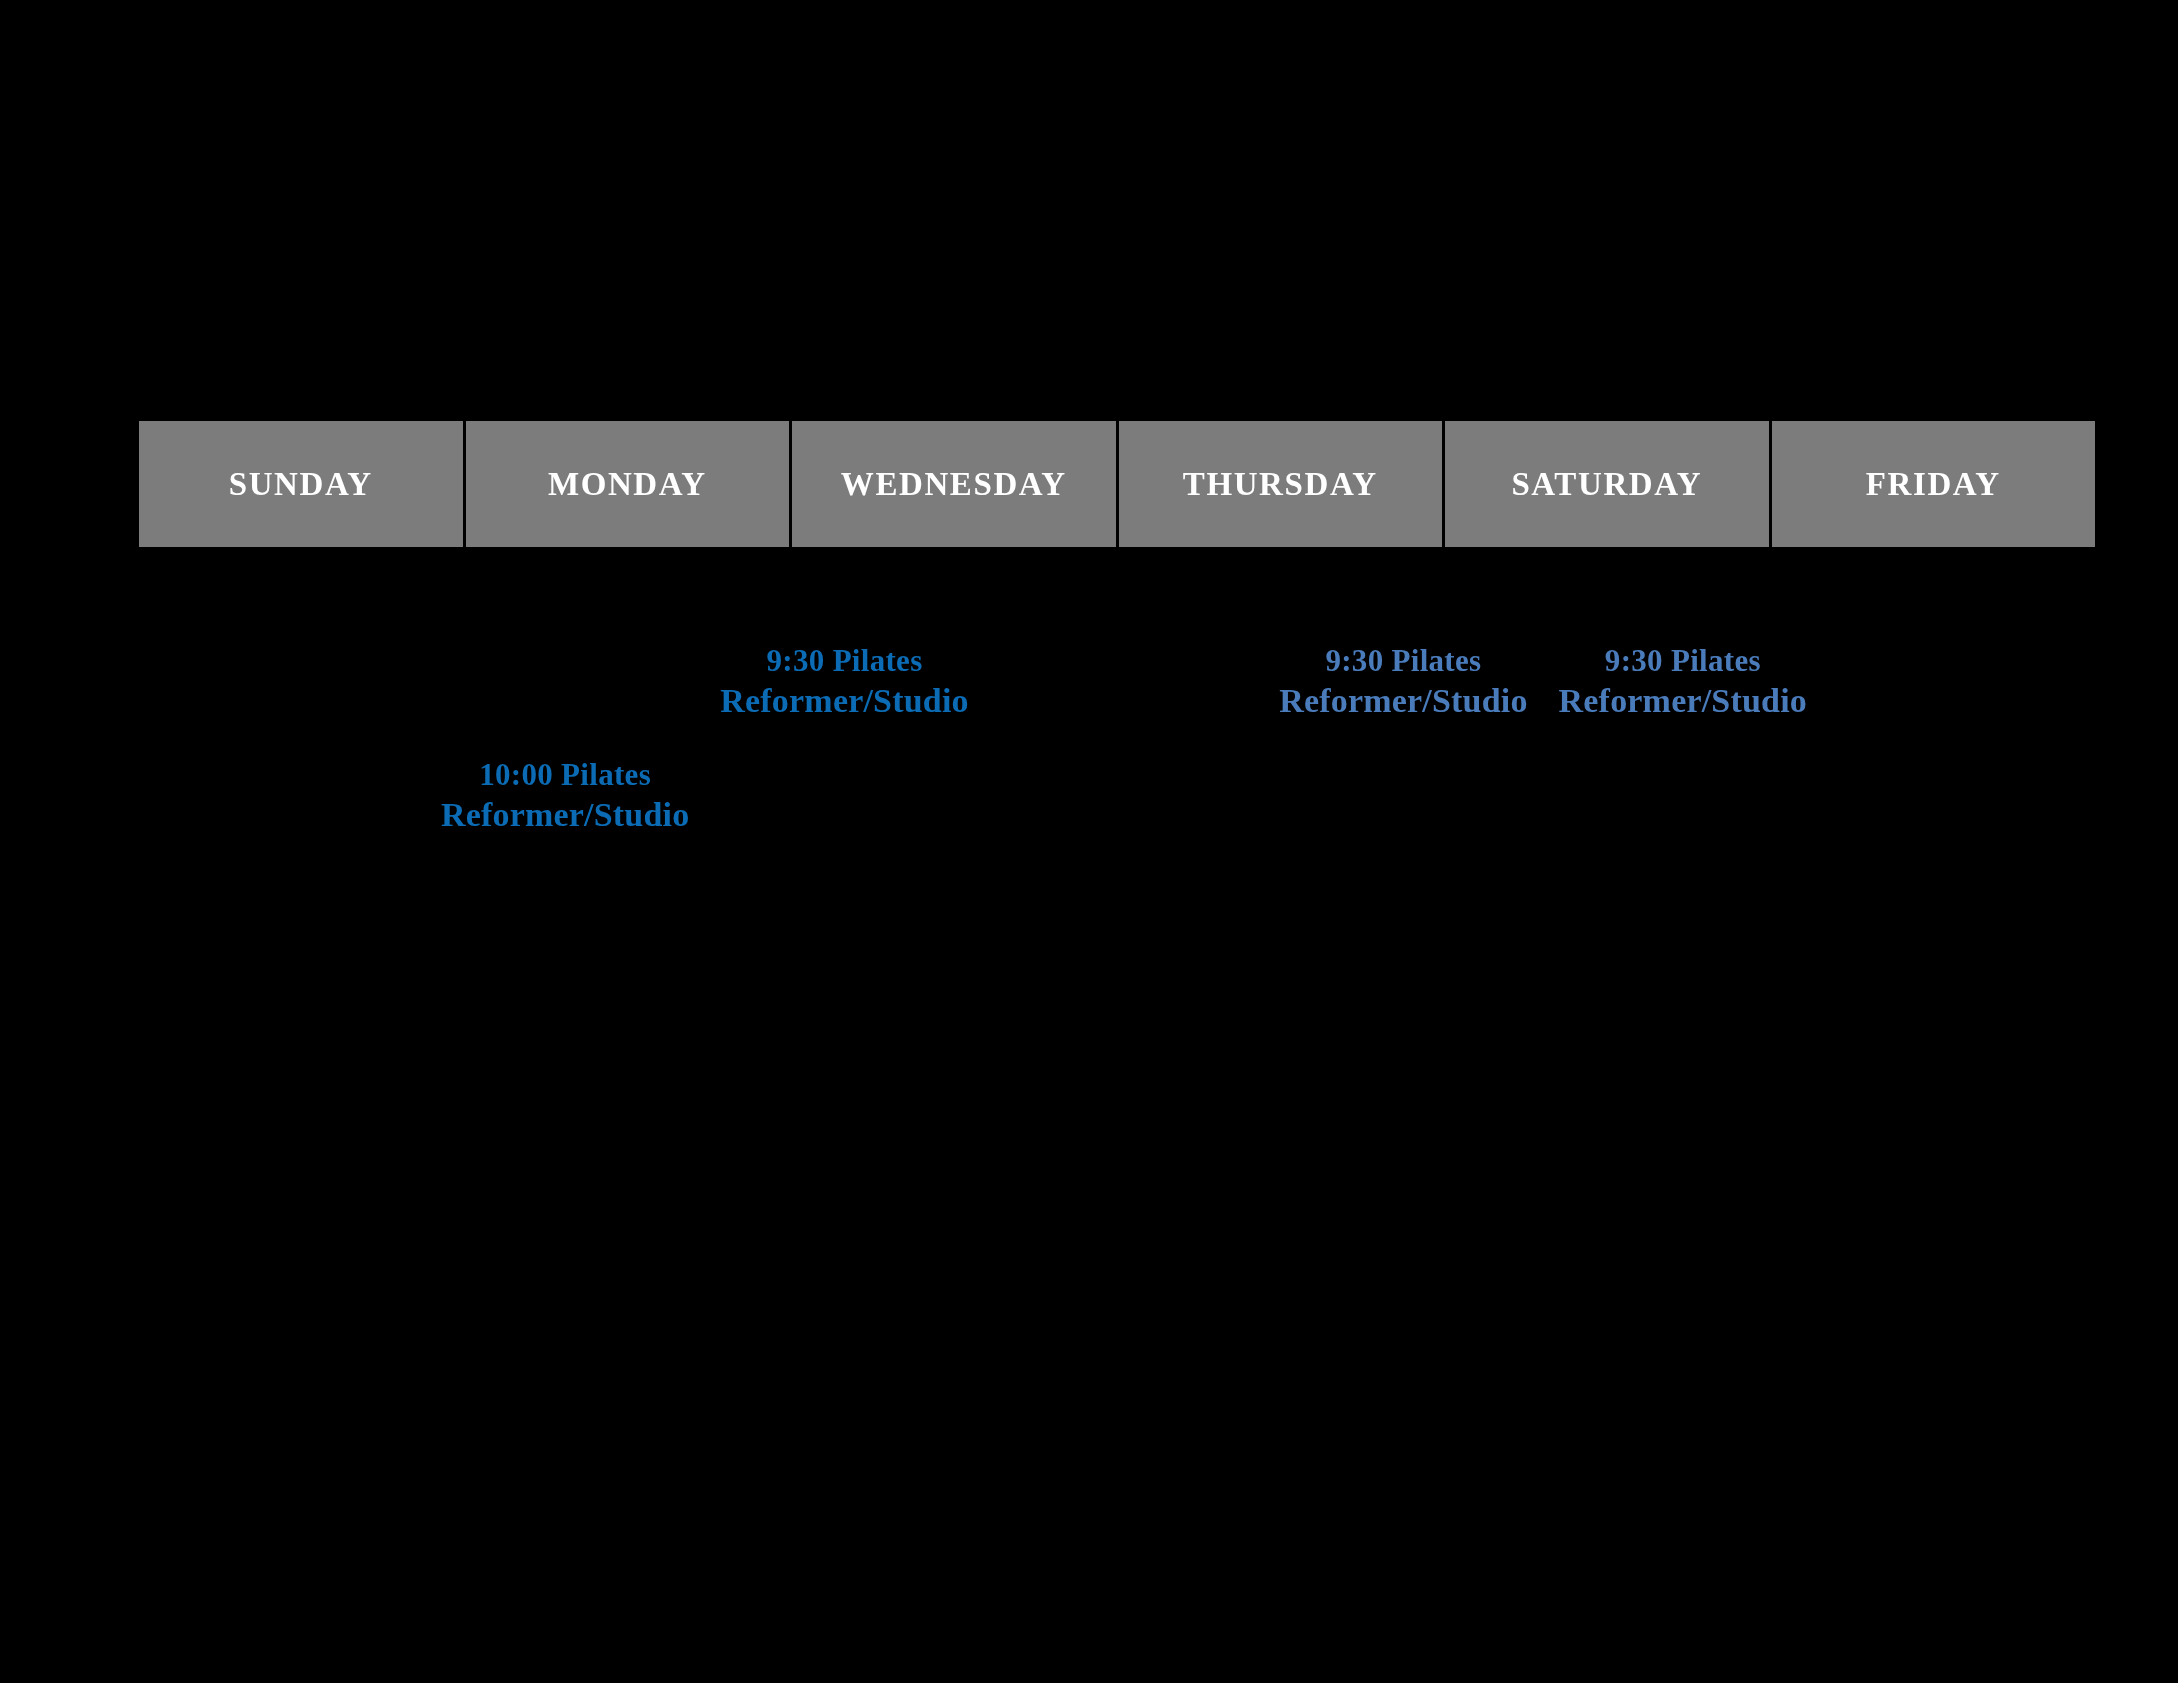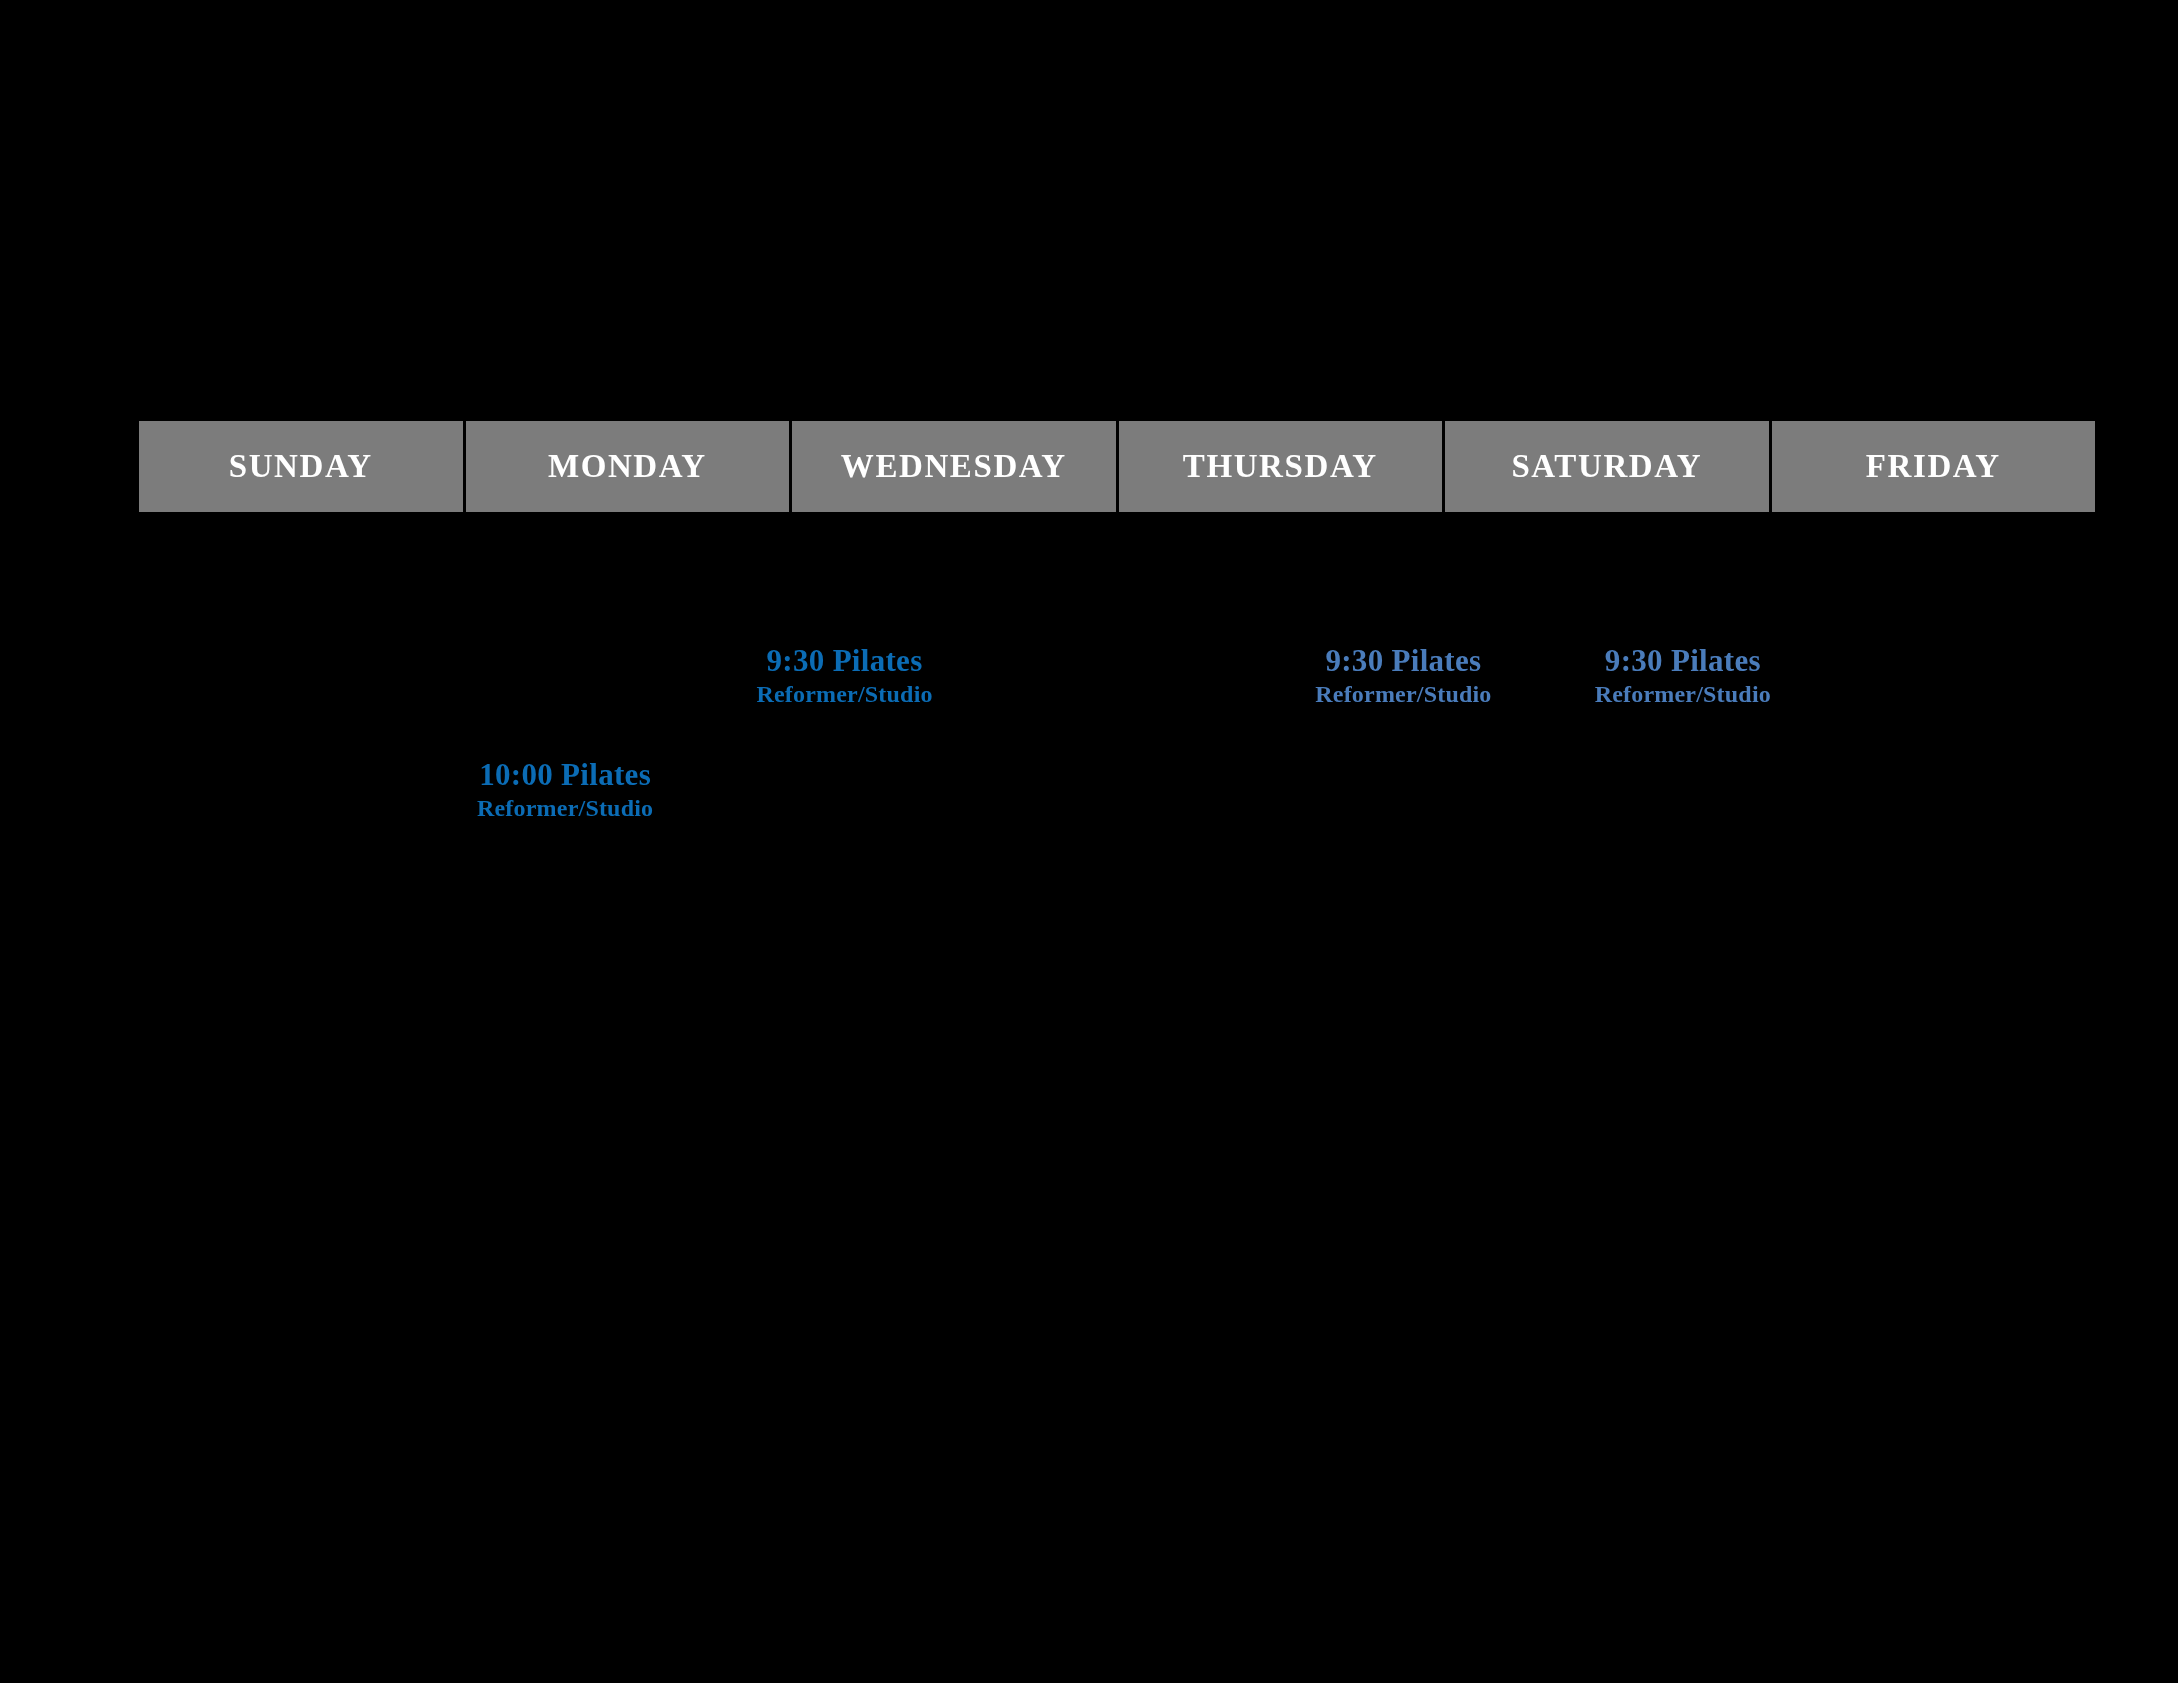--- a/index.html
+++ b/index.html
@@ -21,21 +21,21 @@
     height: 1683px;
     background: #000000;
   }
 
   
   .schedule-header {
     position: absolute;
     left: 139px;
     top: 421px;
     width: 1956px;
-    height: 91px;
+    height: 126px;
     display: flex;
     flex-direction: row;
     background: #000000;
   }
 
   .day-header-cell {
     flex: 1 1 0;
     background: #7c7c7c;
     color: #ffffff;
     display: flex;
@@ -88,21 +88,21 @@
     font-weight: bold;
     white-space: nowrap;
   }
 
   .class-time-line {
     font-size: 31px;
     letter-spacing: 0.3px;
   }
 
   .class-room-line {
-    font-size: 24px;
+    font-size: 34px;
     letter-spacing: 0.2px;
   }
 
   
   .slot-1 { top: 120px; }
   .slot-2 { top: 234px; }
 </style>
 </head>
 <body>
 

